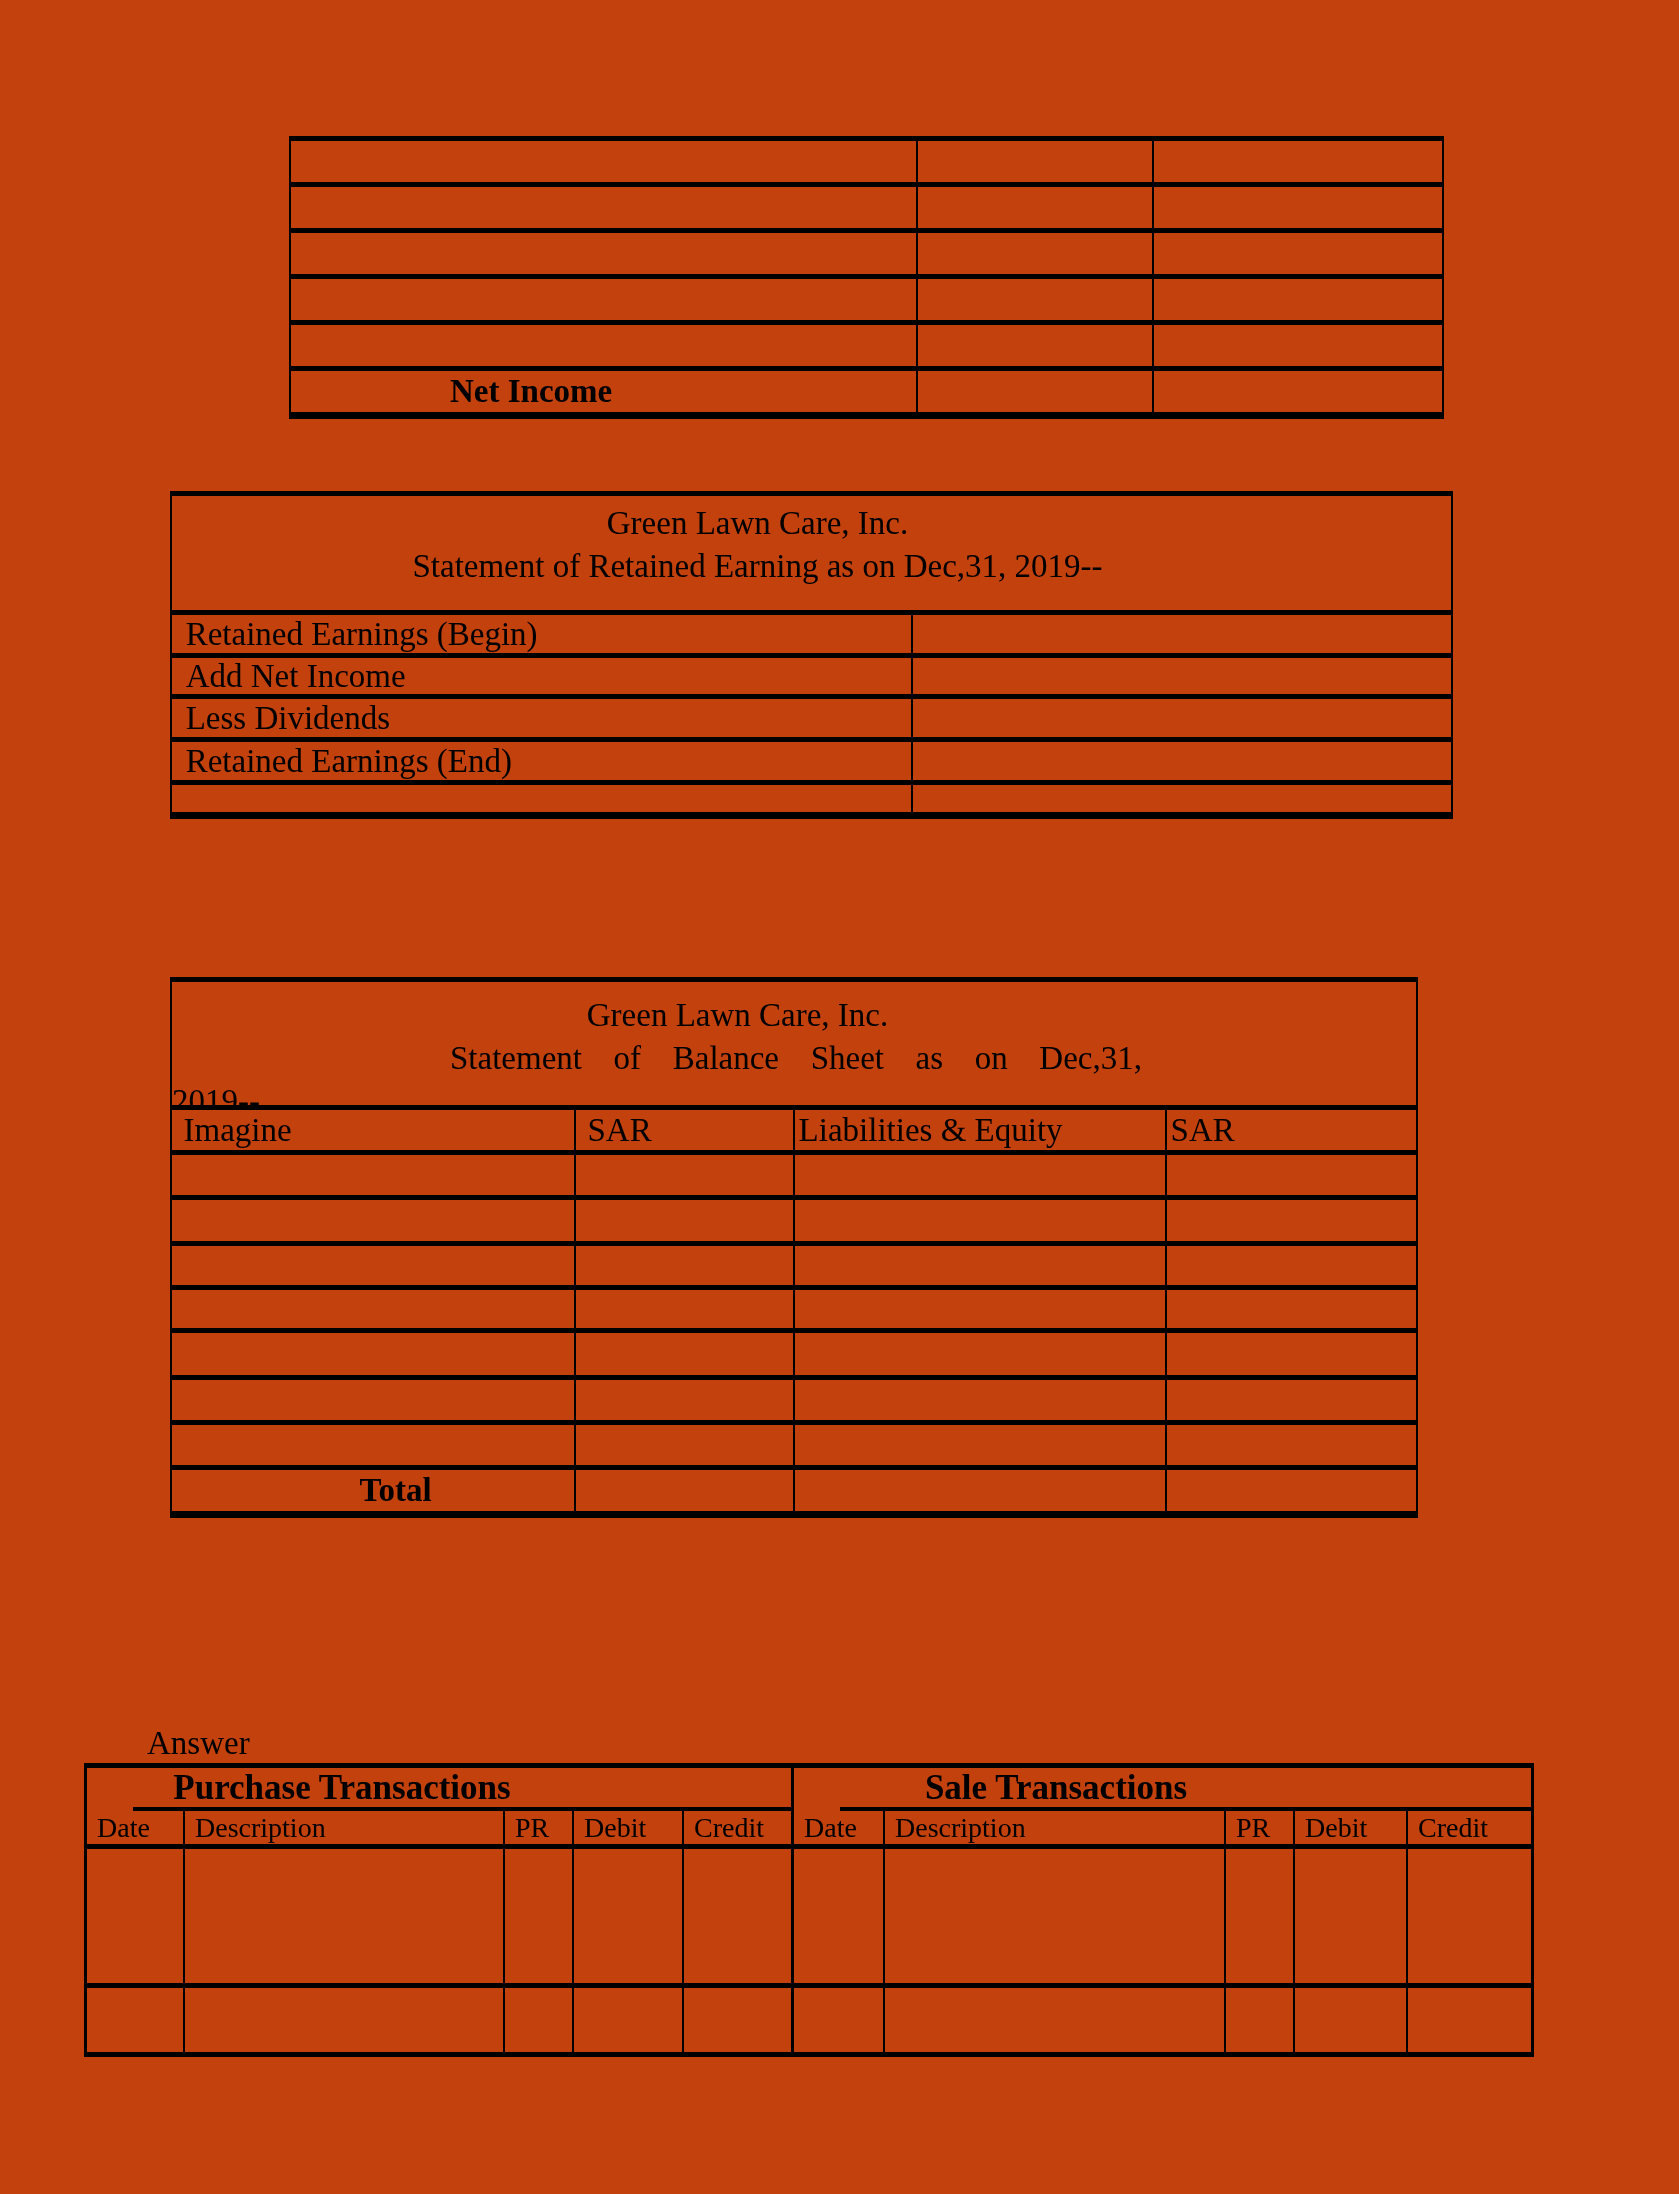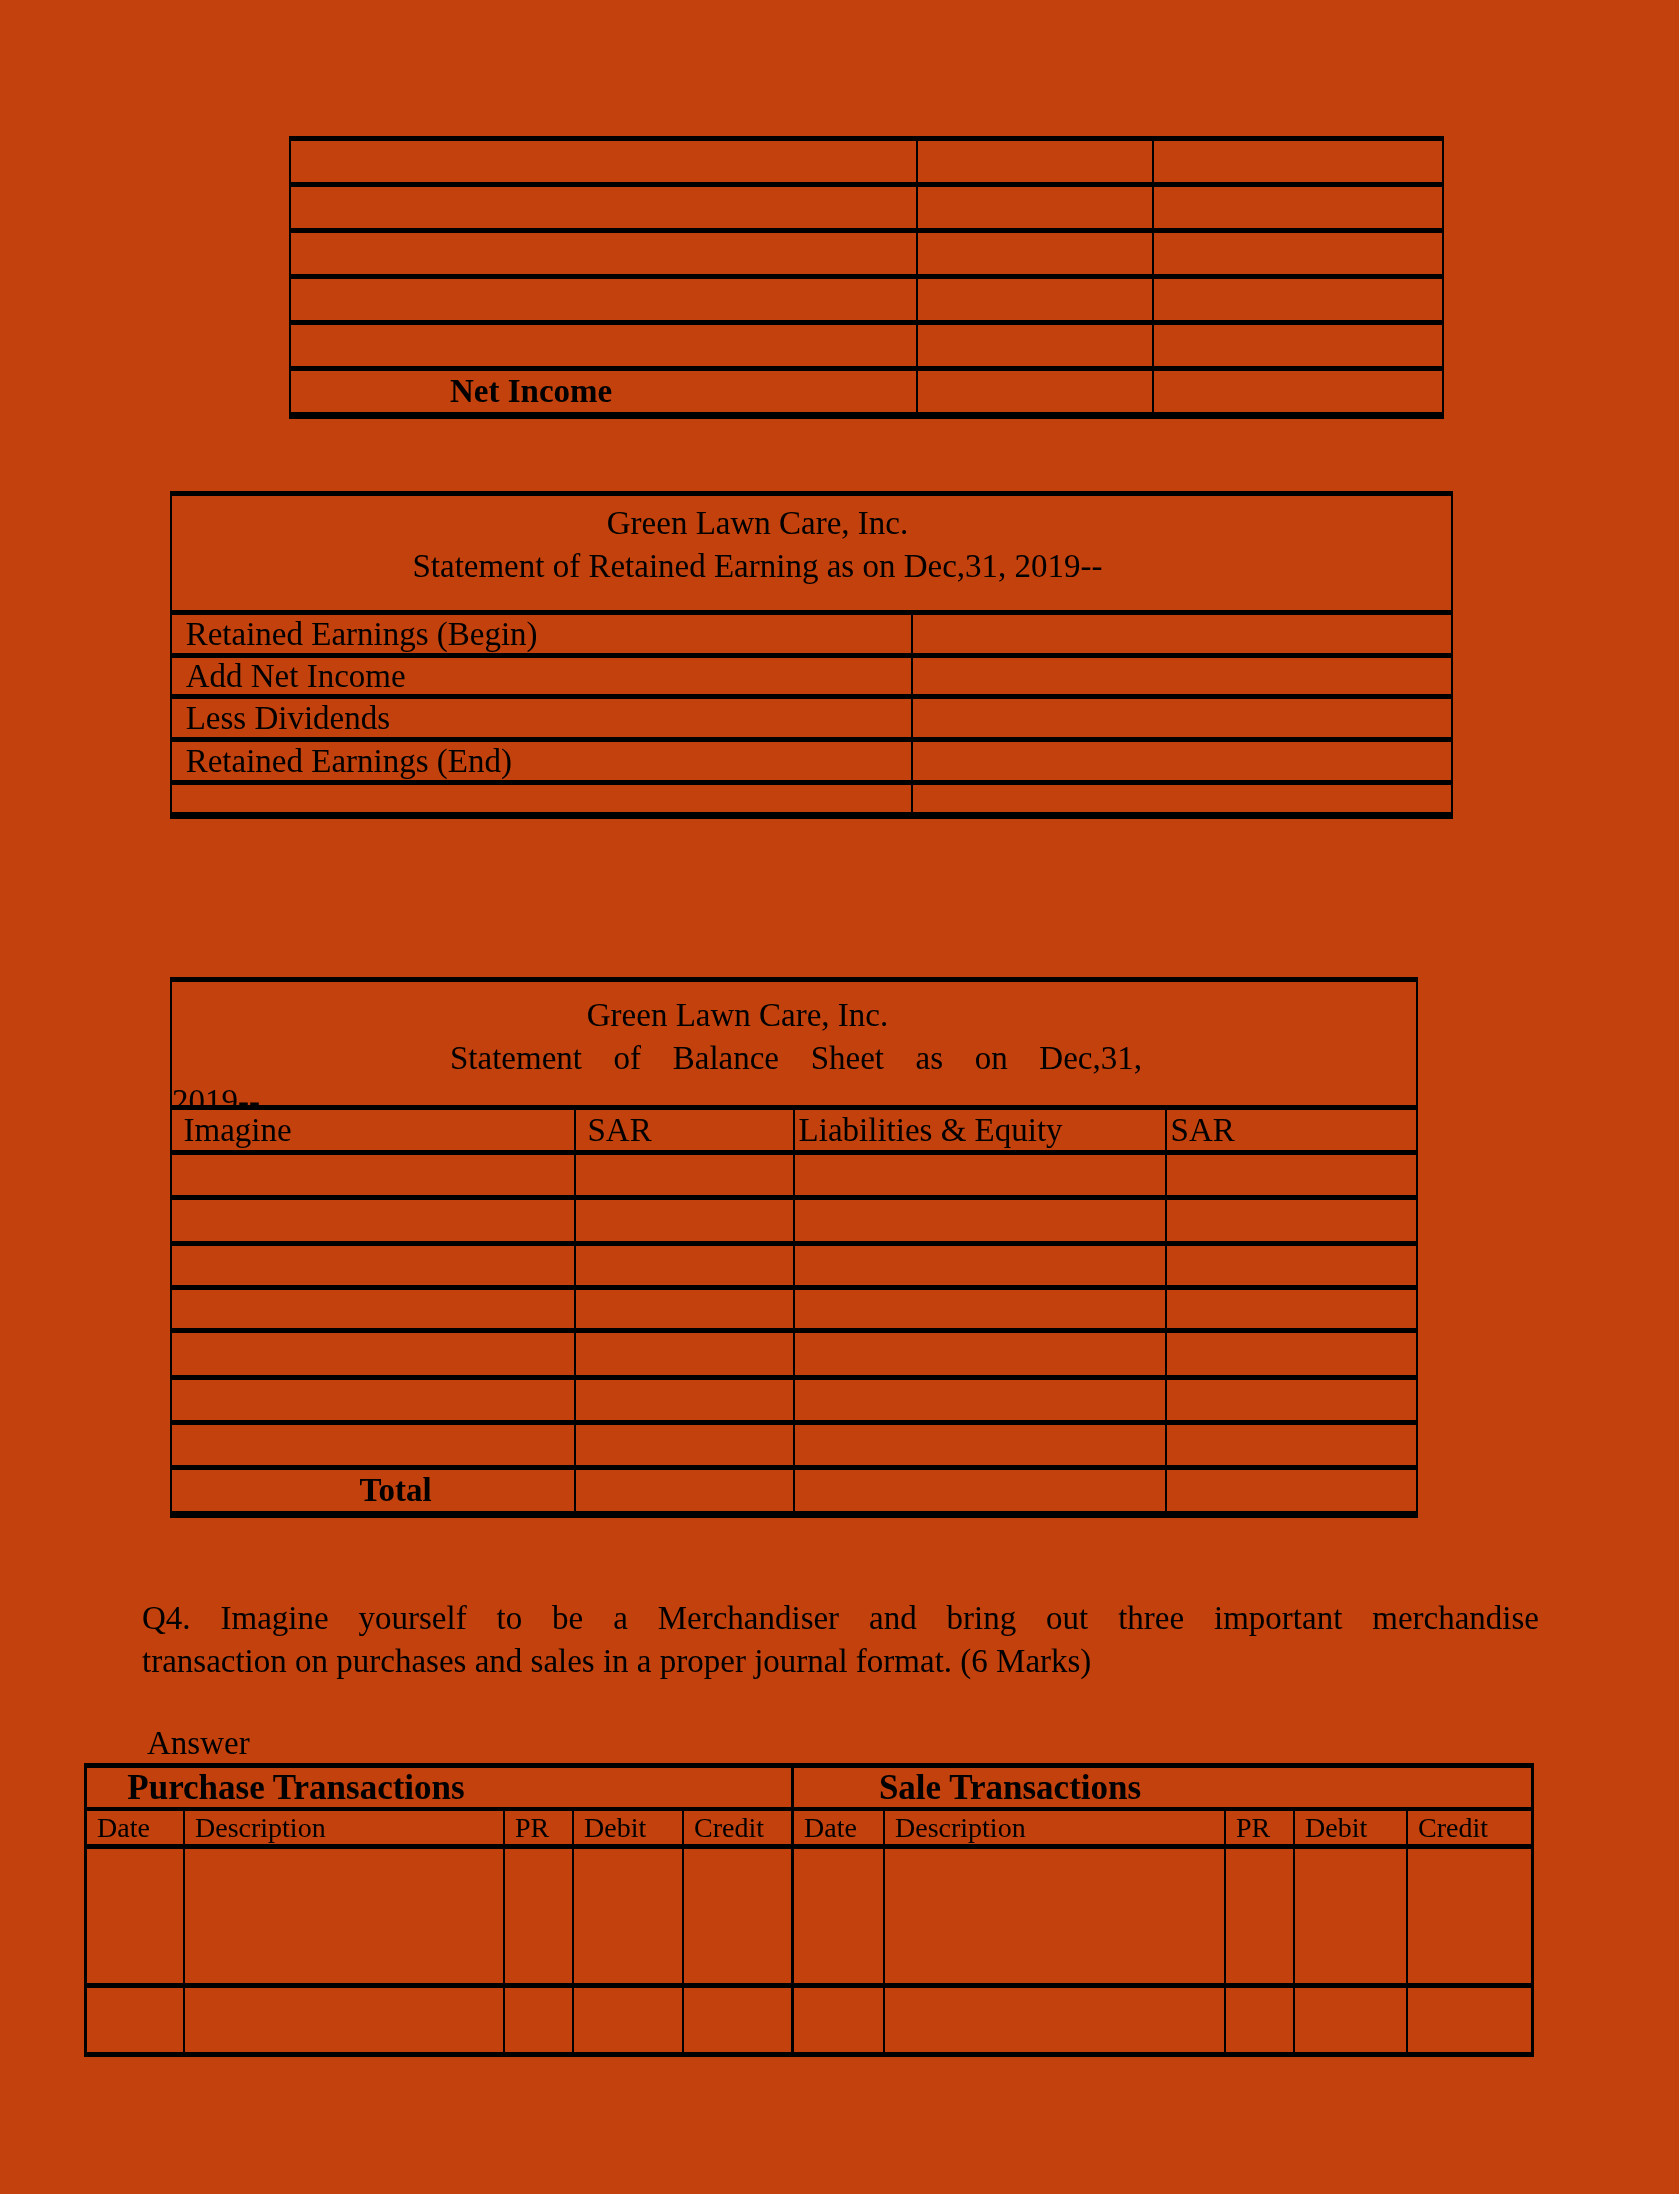--- a/index.html
+++ b/index.html
@@ -85,21 +85,21 @@
   
   .t4 {
     left: 84px; top: 1763px; width: 1450px; height: 294px;
     border: 3.6px solid #000; border-top-width: 5px; border-bottom: none;
     grid-template-columns: 98px 320px 69px 110px 110px 91px 341px 69px 113px 1fr;
     grid-template-rows: 43px 38px 139px 1fr;
   }
   .t4 > div { border-right: 2.2px solid #000; border-bottom: 2.2px solid #000; }
   .t4 > div.div5 { border-right: 3.6px solid #000; }
   .t4 > div.lc { border-right: none; }
-  .t4-group { grid-column: span 5; border-bottom-width: 4.3px !important; }
+  .t4-group { grid-column: span 5; border-bottom-width: 4.3px !important; margin-left: 46px; }
   .t4-group .ghdr { font-weight: bold; font-size: 35px; text-align: center; }
   .t4-group .ghdr.purchase { width: 418px; }
   .t4-group .ghdr.sale { width: 432px; }
   .t4 .colhdr { font-size: 28px; padding-left: 10px; border-bottom-width: 5px !important; }
   .t4 .body1 { border-bottom-width: 5px !important; }
   .t4 .body2 { border-bottom-width: 5.8px !important; }
 </style>
 </head>
 <body>
 
@@ -182,24 +182,20 @@
       <div></div>
       <div></div>
       <div class="lc"></div>
 
     <div class="t3-total">Total</div>
     <div></div>
     <div></div>
     <div class="lc"></div>
   </div>
 
-  <div class="abs q4">
-    <div class="q4-l1">Q4. Imagine yourself to be a Merchandiser and bring out three important merchandise</div>
-    <div>transaction on purchases and sales in a proper journal format. (6 Marks)</div>
-  </div>
 
   <div class="abs answer">Answer</div>
 
   <div class="abs grid t4">
     <div class="t4-group div5">
       <div class="ghdr purchase">Purchase Transactions</div>
     </div>
     <div class="t4-group lc">
       <div class="ghdr sale">Sale Transactions</div>
     </div>

